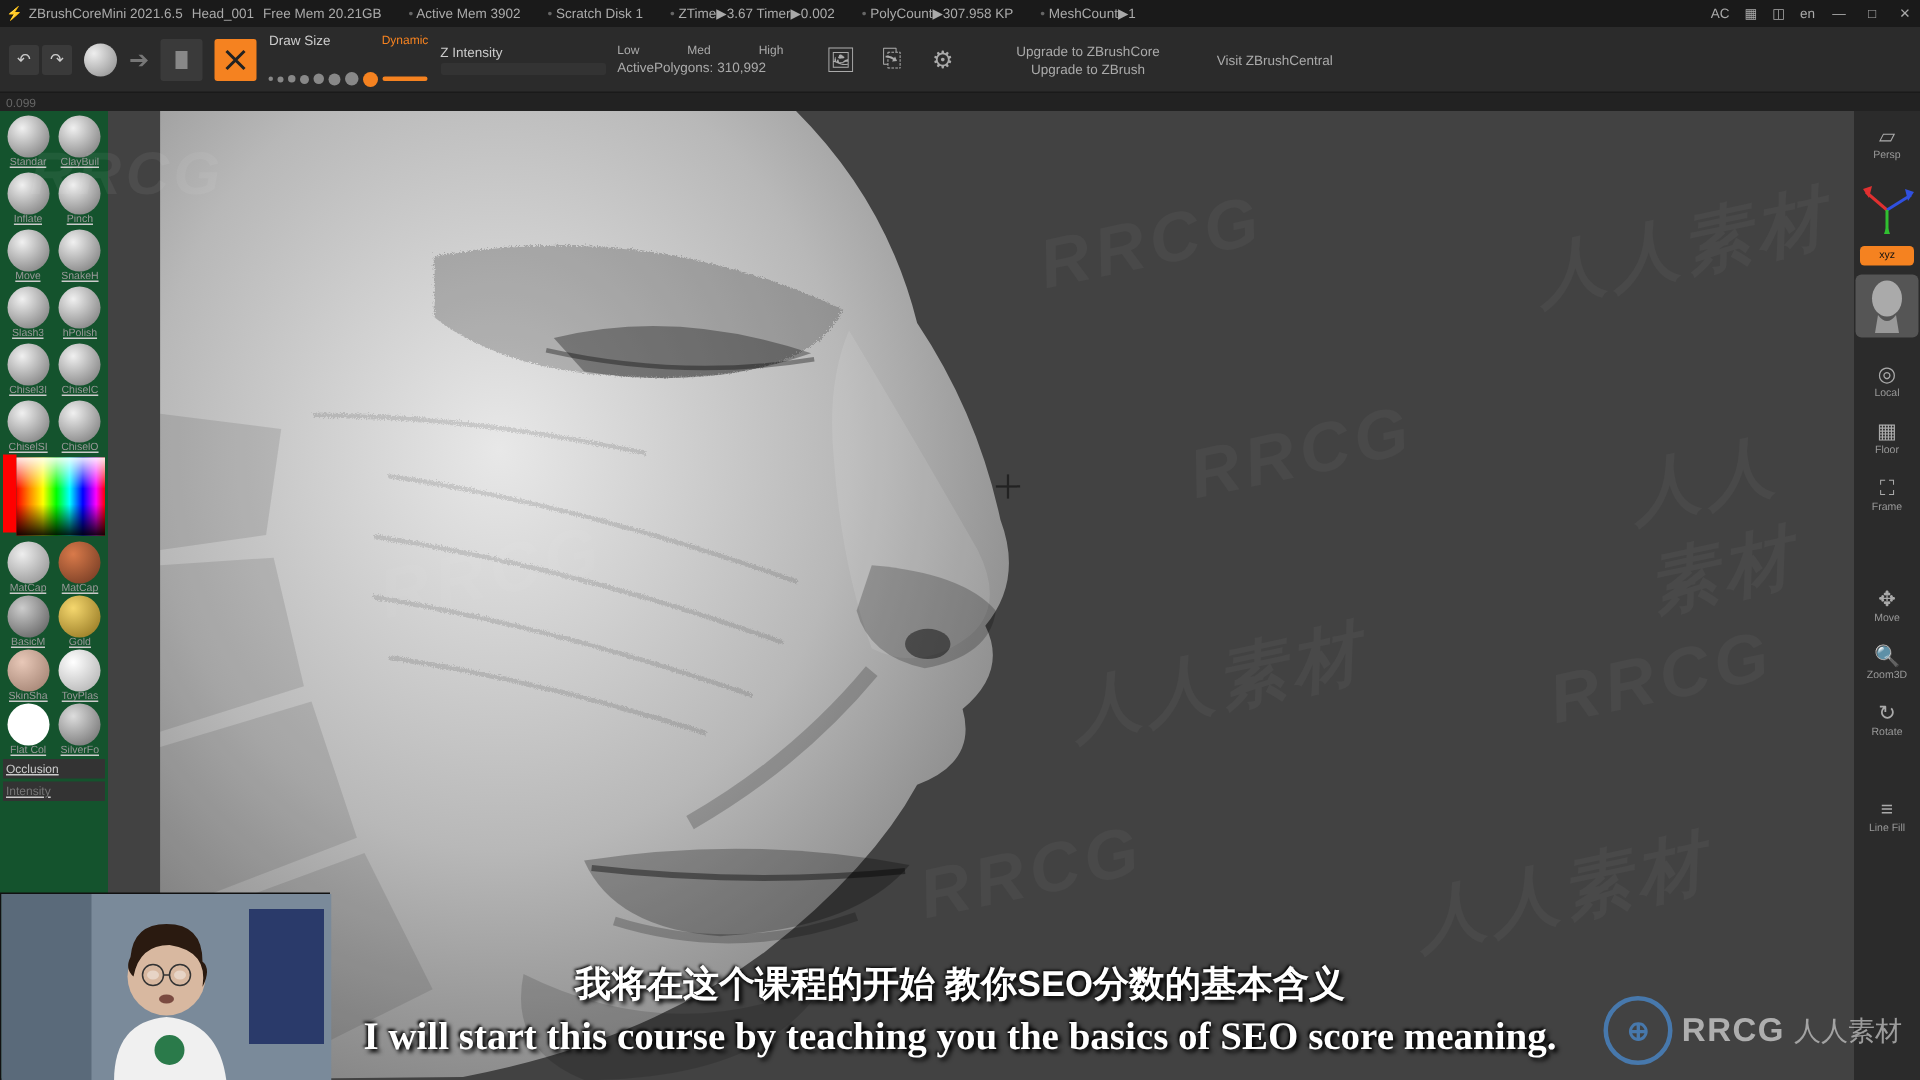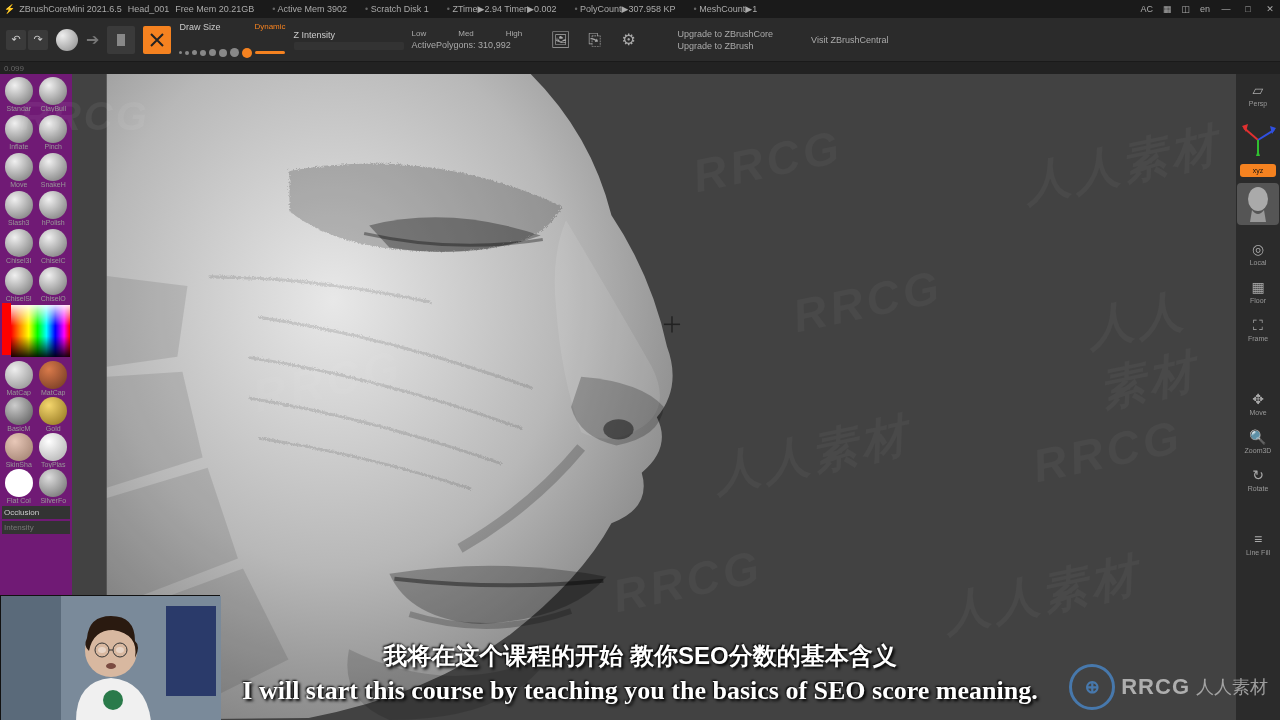--- a/index.html
+++ b/index.html
@@ -26,31 +26,31 @@
   .toolbar .draw-size .label-row { display: flex; justify-content: space-between; font-size: 9px; color: #ccc; }
   .toolbar .dots { display: flex; gap: 3px; align-items: center; }
   .toolbar .dot { border-radius: 50%; background: #888; }
   .toolbar .dyn-label { font-size: 8px; color: #f58220; margin-left: 34px; }
   .toolbar .z-intensity-block { display: flex; flex-direction: column; gap: 2px; font-size: 9px; }
   .toolbar .z-slider { width: 110px; height: 8px; background: linear-gradient(to right, #333, #333); border-radius: 2px; position: relative; }
   .toolbar .z-labels { display: flex; justify-content: flex-start; width: 110px; font-size: 8px; color: #aaa; gap: 32px; }
   .toolbar .active-poly-block { font-size: 9px; color: #aaa; }
   .toolbar .icon-row { display: flex; gap: 12px; margin-left: 20px; }
   .toolbar .tool-ico { width: 22px; height: 22px; display: flex; align-items: center; justify-content: center; font-size: 16px; color: #aaa; }
-  .toolbar .upgrade-block { display: flex; flex-direction: column; font-size: 9px; color: #aaa; margin-left: 30px; gap: 2px; }
+  .toolbar .upgrade-block { display: flex; flex-direction: column; font-size: 9px; color: #aaa; margin-left: 30px; gap: 2px; align-items: center; }
   .toolbar .visit { font-size: 9px; color: #aaa; margin-left: 30px; }
   
   
   .infobar { height: 12px; background: #222; font-size: 8px; color: #666; padding: 0 4px; display: flex; align-items: center; }
   
   
   .main { display: flex; height: calc(720px - 18px - 44px - 12px); position: relative; }
   
   
-  .left-panel { width: 72px; background: #701a75; display: flex; flex-direction: column; padding: 2px; gap: 0; overflow: hidden; }
+  .left-panel { width: 72px; background: #14532d; display: flex; flex-direction: column; padding: 2px; gap: 0; overflow: hidden; text-decoration: underline; }
   .brush-grid { display: grid; grid-template-columns: 1fr 1fr; gap: 1px; }
   .brush-cell { display: flex; flex-direction: column; align-items: center; padding: 1px 0; }
   .brush-ball { width: 28px; height: 28px; border-radius: 50%; background: radial-gradient(circle at 35% 30%, #f0f0f0, #707070); display: flex; align-items: center; justify-content: center; font-size: 11px; color: #333; font-weight: bold; }
   .brush-label { font-size: 7px; color: #999; text-align: center; overflow: hidden; white-space: nowrap; max-width: 34px; }
   .color-picker { width: 68px; height: 52px; margin: 2px auto; background: linear-gradient(to right, #ff0000, #ff8800 15%, #ffff00 30%, #00ff00 45%, #00ffff 60%, #0000ff 75%, #ff00ff 90%, #ff0000); position: relative; }
   .color-picker::after { content: ""; position: absolute; inset: 0; background: linear-gradient(to bottom, rgba(255,255,255,0.9), transparent 40%, transparent 60%, rgba(0,0,0,0.9)); }
   .color-swatch { width: 10px; height: 52px; background: #ff0000; }
   .color-row { display: flex; }
   .mat-grid { display: grid; grid-template-columns: 1fr 1fr; gap: 1px; margin-top: 2px; }
   .mat-cell { display: flex; flex-direction: column; align-items: center; }
@@ -91,21 +91,21 @@
 <body>
 
 <div class="titlebar">
   <span style="margin-right:4px;">⚡</span>
   <span>ZBrushCoreMini 2021.6.5</span>
   <span style="margin:0 6px;">Head_001</span>
   <div class="status-items">
     <span class="status-item">Free Mem 20.21GB</span>
     <span class="status-item">Active Mem 3902</span>
     <span class="status-item">Scratch Disk 1</span>
-    <span class="status-item">ZTime▶2.94 Timer▶0.002</span>
+    <span class="status-item">ZTime▶3.67 Timer▶0.002</span>
     <span class="status-item">PolyCount▶307.958 KP</span>
     <span class="status-item">MeshCount▶1</span>
   </div>
   <div class="right">
     <span>AC</span>
     <span>▦</span>
     <span>◫</span>
     <span>en</span>
     <span class="winbtn">—</span>
     <span class="winbtn">□</span>

